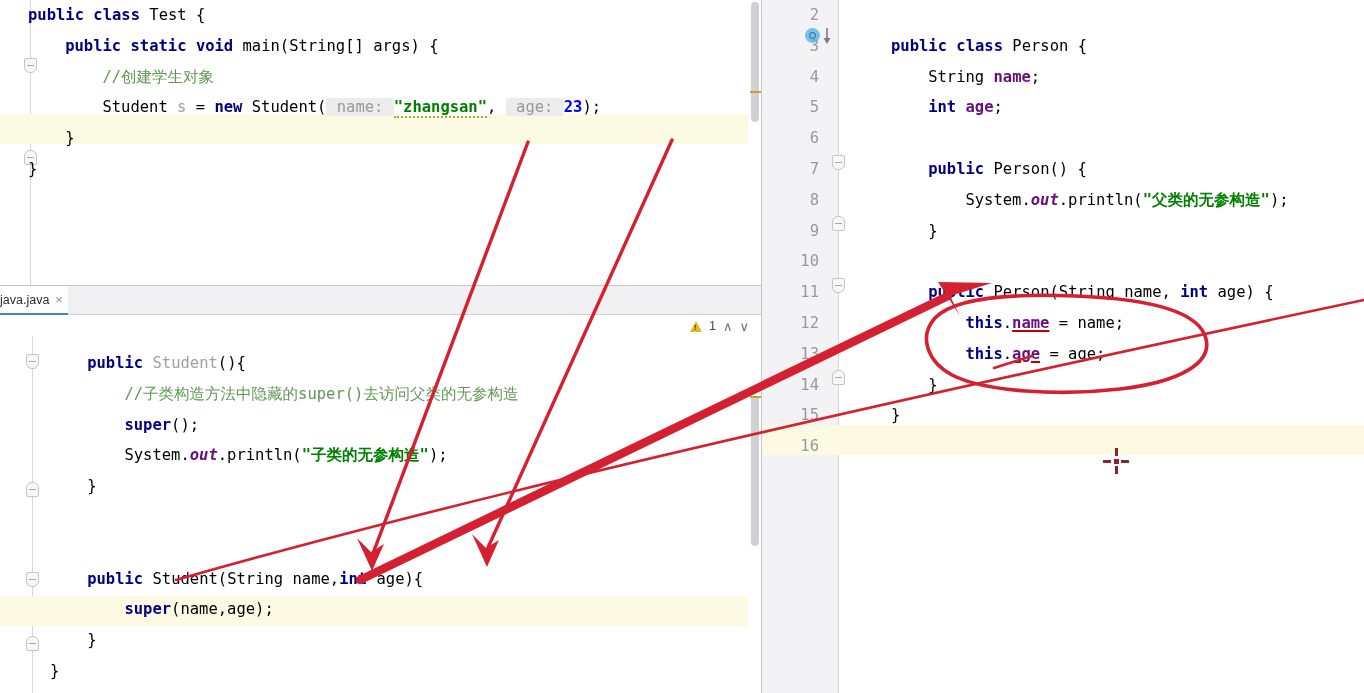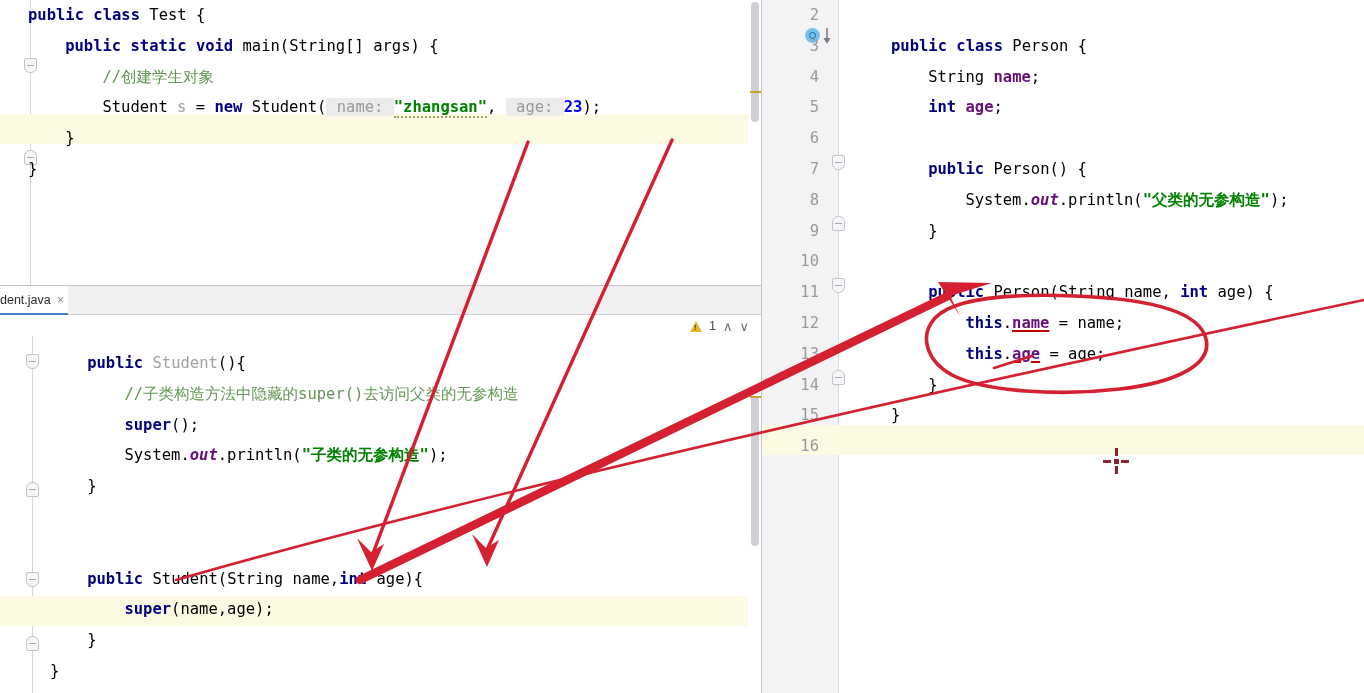--- a/index.html
+++ b/index.html
@@ -161,21 +161,21 @@
       <div class="thumb" style="top:2px; height:120px;"></div>
     </div>
     <div class="marker" style="right:0; top:91px;"></div>
 
     <div class="divider-h" style="top:285px;"></div>
   </div>
 
   <div class="pane" id="pane-student">
     <div class="tabbar">
       <div class="tab" style="width:74px; left:-6px;">
-        <span>dent.java</span>
+        <span>java.java</span>
         <span class="tab-close">×</span>
       </div>
     </div>
 
     <div class="inspect" style="top:26px;">
       <span class="warn-tri"></span>
       <span>1</span>
       <span class="chev">∧</span>
       <span class="chev">∨</span>
     </div>

